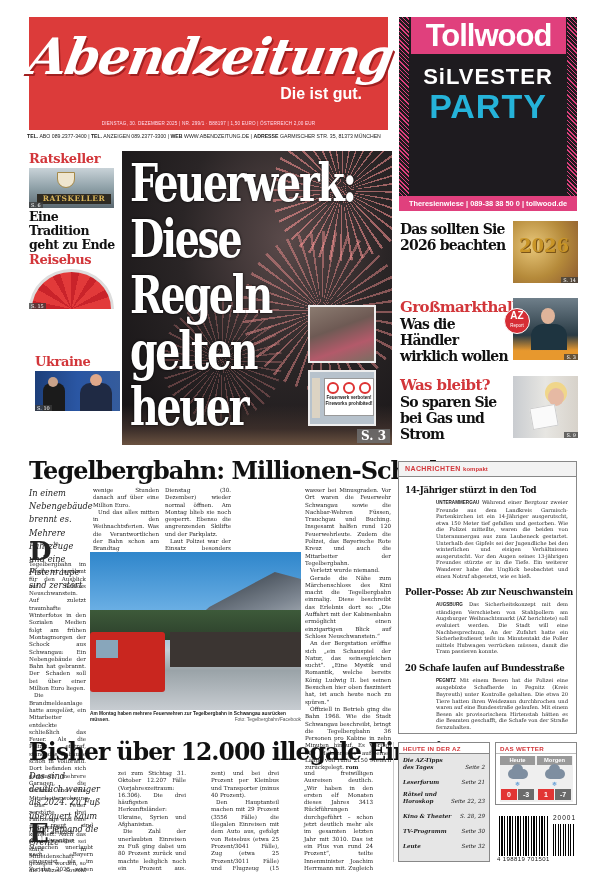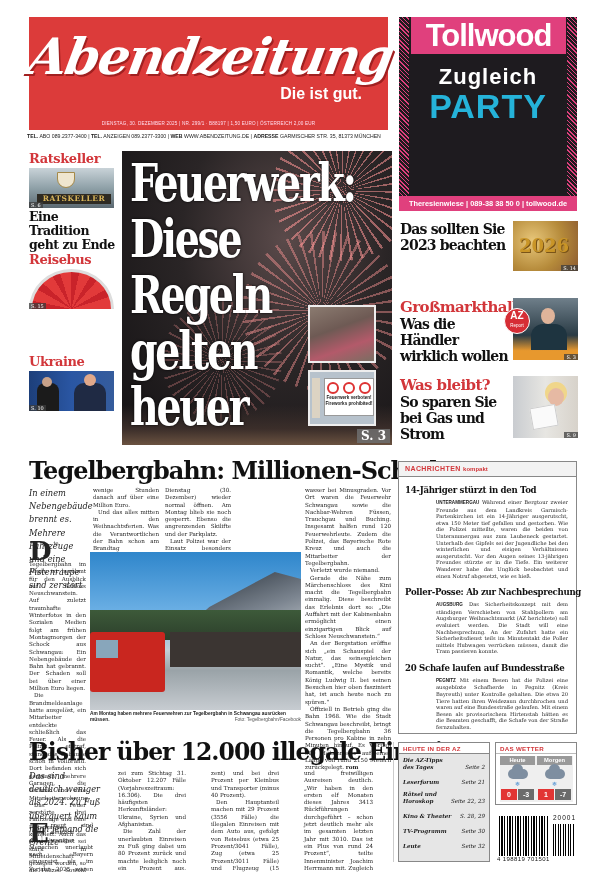--- a/index.html
+++ b/index.html
@@ -105,21 +105,21 @@
   <div id="dateline">DIENSTAG, 30. DEZEMBER 2025  |  NR. 299/1 · B88197  |  1,50 EURO  |  ÖSTERREICH 2,00 EUR</div>
 </div>
 <div id="contact" class="abs">
   <b>TEL.</b> <span>ABO 089.2377-3400</span> | <b>TEL.</b> <span>ANZEIGEN 089.2377-3300</span> | <b>WEB</b> <span>WWW.ABENDZEITUNG.DE</span> | <b>ADRESSE</b> <span>GARMISCHER STR. 35, 81373 MÜNCHEN</span>
 </div>
 
 <div id="ad" class="abs">
   <div id="ad-stripe-l"></div>
   <div id="ad-stripe-r"></div>
   <div id="ad-top">Tollwood</div>
-  <div id="ad-silv">Zugleich</div>
+  <div id="ad-silv">SiLVESTER</div>
   <div id="ad-party">PARTY</div>
   <div id="ad-credit">© designed by zoonlab/freepik</div>
   <div id="ad-foot">Theresienwiese | 089-38 38 50 0 | tollwood.de</div>
 </div>
 
 <div class="abs" style="left:29px;top:151px;width:90px">
   <div class="kicker">Ratskeller</div>
   <div class="thumb" style="position:relative;width:85px;height:40px;margin-top:2px;background:linear-gradient(180deg,#c9d3d8,#8fa1a8 50%,#5b6870)">
     <div style="position:absolute;left:28px;top:4px;width:18px;height:16px;background:#efe6cf;border:1px solid #a58a4a;border-radius:0 0 9px 9px"></div>
     <div style="position:absolute;left:8px;bottom:4px;width:74px;height:10px;background:#2e2a22;color:#d7b45a;font-size:7.5px;font-weight:bold;text-align:center;line-height:10px;letter-spacing:.5px">RATSKELLER</div>
@@ -129,21 +129,21 @@
 </div>
 
 <div class="abs" style="left:29px;top:252px;width:90px">
   <div class="kicker">Reisebus</div>
   <div class="thumb" style="position:relative;width:85px;height:40px;margin-top:2px;background:#fff">
     <div style="position:absolute;left:0;top:0;width:85px;height:80px;border-radius:50%;background:repeating-conic-gradient(#c9232a 0 12deg,#e23a3a 12deg 30deg);border:3px solid #ddd"></div>
     <span class="pageref">S. 15</span>
   </div>
 </div>
 
-<div class="abs" style="left:29px;top:354px;width:90px">
+<div class="abs" style="left:35px;top:354px;width:90px">
   <div class="kicker">Ukraine</div>
   <div class="thumb" style="position:relative;width:85px;height:40px;margin-top:2px;background:linear-gradient(90deg,#1d3f7a,#2a56a3 50%,#355c9c)">
     <div style="position:absolute;left:8px;top:12px;width:22px;height:28px;background:#1b1b1b;border-radius:8px 8px 0 0"></div>
     <div style="position:absolute;left:13px;top:6px;width:10px;height:10px;background:#c8a28a;border-radius:50%"></div>
     <div style="position:absolute;left:45px;top:12px;width:32px;height:28px;background:#1f2a44;border-radius:10px 10px 0 0"></div>
     <div style="position:absolute;left:55px;top:3px;width:12px;height:12px;background:#e0a88a;border-radius:50%"></div>
     <span class="pageref">S. 10</span>
   </div>
 </div>
 
@@ -167,22 +167,22 @@
       <span class="noicon" style="left:18px"></span>
       <span class="noicon" style="left:34px"></span>
       <div>Feuerwerk verboten!</div>
       <div>Fireworks prohibited!</div>
     </div>
   </div>
   <div id="hero-ref">S. 3</div>
 </div>
 
 <div class="abs" style="left:400px;top:221px;width:180px;height:70px">
-  <div class="rh" style="width:112px">Das sollten Sie 2023 beachten</div>
-  <div class="thumb" style="left:113px;top:0;width:65px;height:50px;background:radial-gradient(circle at 30% 40%,#e8c77a,#b58a3a 55%,#8c5a30)">
+  <div class="rh" style="width:112px">Das sollten Sie 2026 beachten</div>
+  <div class="thumb" style="left:113px;top:0;width:65px;height:62px;background:radial-gradient(circle at 30% 40%,#e8c77a,#b58a3a 55%,#8c5a30)">
     <div style="position:absolute;left:6px;top:14px;font-size:18px;font-weight:bold;color:#c99527;text-shadow:1px 1px 0 #7a5418">2026</div>
     <span class="pageref r">S. 14</span>
   </div>
 </div>
 
 <div class="abs" style="left:400px;top:298px;width:180px;height:70px">
   <div class="rk">Großmarkthalle</div>
   <div class="rh" style="width:112px">Was die Händler wirklich wollen</div>
   <div class="thumb" style="left:113px;top:0;width:65px;height:62px;background:linear-gradient(180deg,#6f7f8a,#2a3b45 60%,#e7982e 85%)">
     <div style="position:absolute;left:28px;top:10px;width:14px;height:16px;background:#e0b49a;border-radius:50%"></div>
@@ -240,21 +240,21 @@
   <span style="float:right;color:#555">Foto: Tegelbergbahn/Facebook</span>
 </div>
 
 <div id="news" class="abs">
   <div id="news-hdr"><span style="font-size:7px;letter-spacing:.4px">NACHRICHTEN</span> <span>kompakt</span></div>
   <div>
     <div class="nh">14-Jähriger stürzt in den Tod</div>
     <div class="nb"><b>UNTERAMMERGAU</b> <span>Während einer Bergtour zweier Freunde aus dem Landkreis Garmisch-Partenkirchen ist ein 14-Jähriger ausgerutscht, etwa 150 Meter tief gefallen und gestorben. Wie die Polizei mitteilte, waren die beiden von Unterammergau aus zum Laubeneck gestartet. Unterhalb des Gipfels sei der Jugendliche bei den winterlichen und eisigen Verhältnissen ausgerutscht. Vor den Augen seines 13-jährigen Freundes stürzte er in die Tiefe. Ein weiterer Wanderer habe das Unglück beobachtet und einen Notruf abgesetzt, wie es hieß.</span></div>
   </div>
   <div>
-    <div class="nh">Poller-Posse: Ab zur Nachbesprechung</div>
+    <div class="nh">Poller-Posse: Ab zur Neuschwanstein</div>
     <div class="nb"><b>AUGSBURG</b> <span>Das Sicherheitskonzept mit dem ständigen Verschieben von Stahlpollern am Augsburger Weihnachtsmarkt (AZ berichtete) soll evaluiert werden. Die Stadt will eine Nachbesprechung. An der Zufahrt hatte ein Sicherheitsdienst teils im Minutentakt die Poller mittels Hubwagen verrücken müssen, damit die Tram passieren konnte.</span></div>
   </div>
   <div>
     <div class="nh">20 Schafe laufen auf Bundesstraße</div>
     <div class="nb"><b>PEGNITZ</b> <span>Mit einem Besen hat die Polizei eine ausgebüxte Schafherde in Pegnitz (Kreis Bayreuth) unter Kontrolle gehalten. Die etwa 20 Tiere hatten ihren Weidezaun durchbrochen und waren auf eine Bundesstraße gelaufen. Mit einem Besen als provisorischem Hirtenstab hätten es die Beamten geschafft, die Schafe von der Straße fernzuhalten.</span></div>
   </div>
 </div>
 
 <h1 class="art" style="left:29px;top:738px;font-size:23.5px">Bisher über 12.000 illegale Einreisen</h1>
 <div class="abs lead" style="left:29px;top:770px;width:72px">Das sind deutlich weniger als 2024. Zu Fuß überquert kaum noch jemand die Grenze</div>

